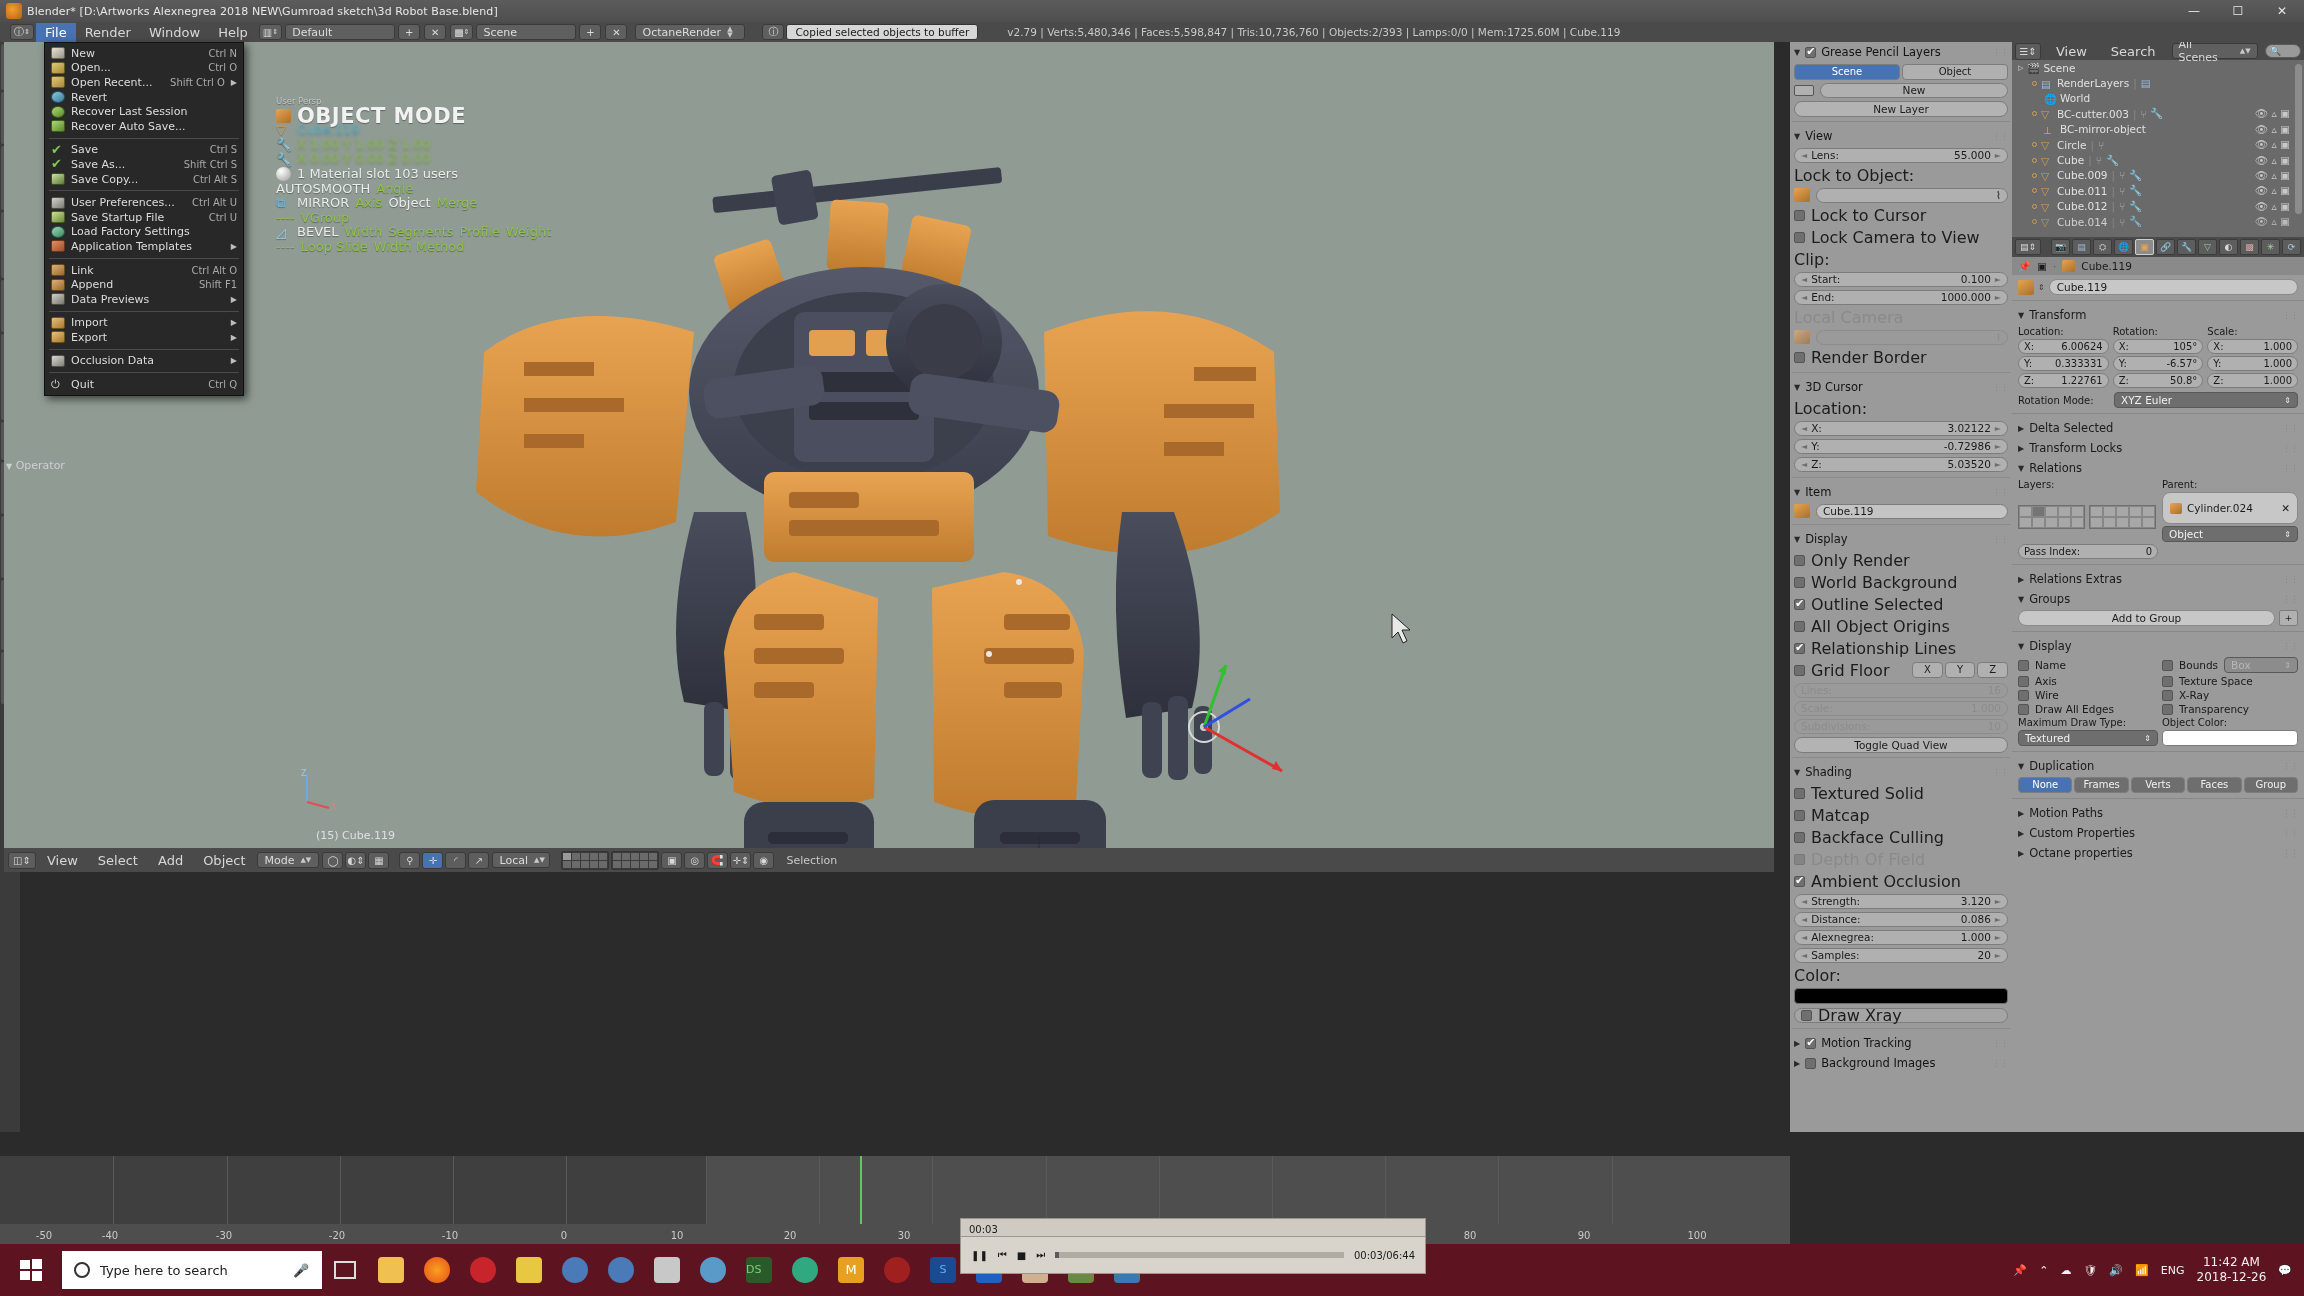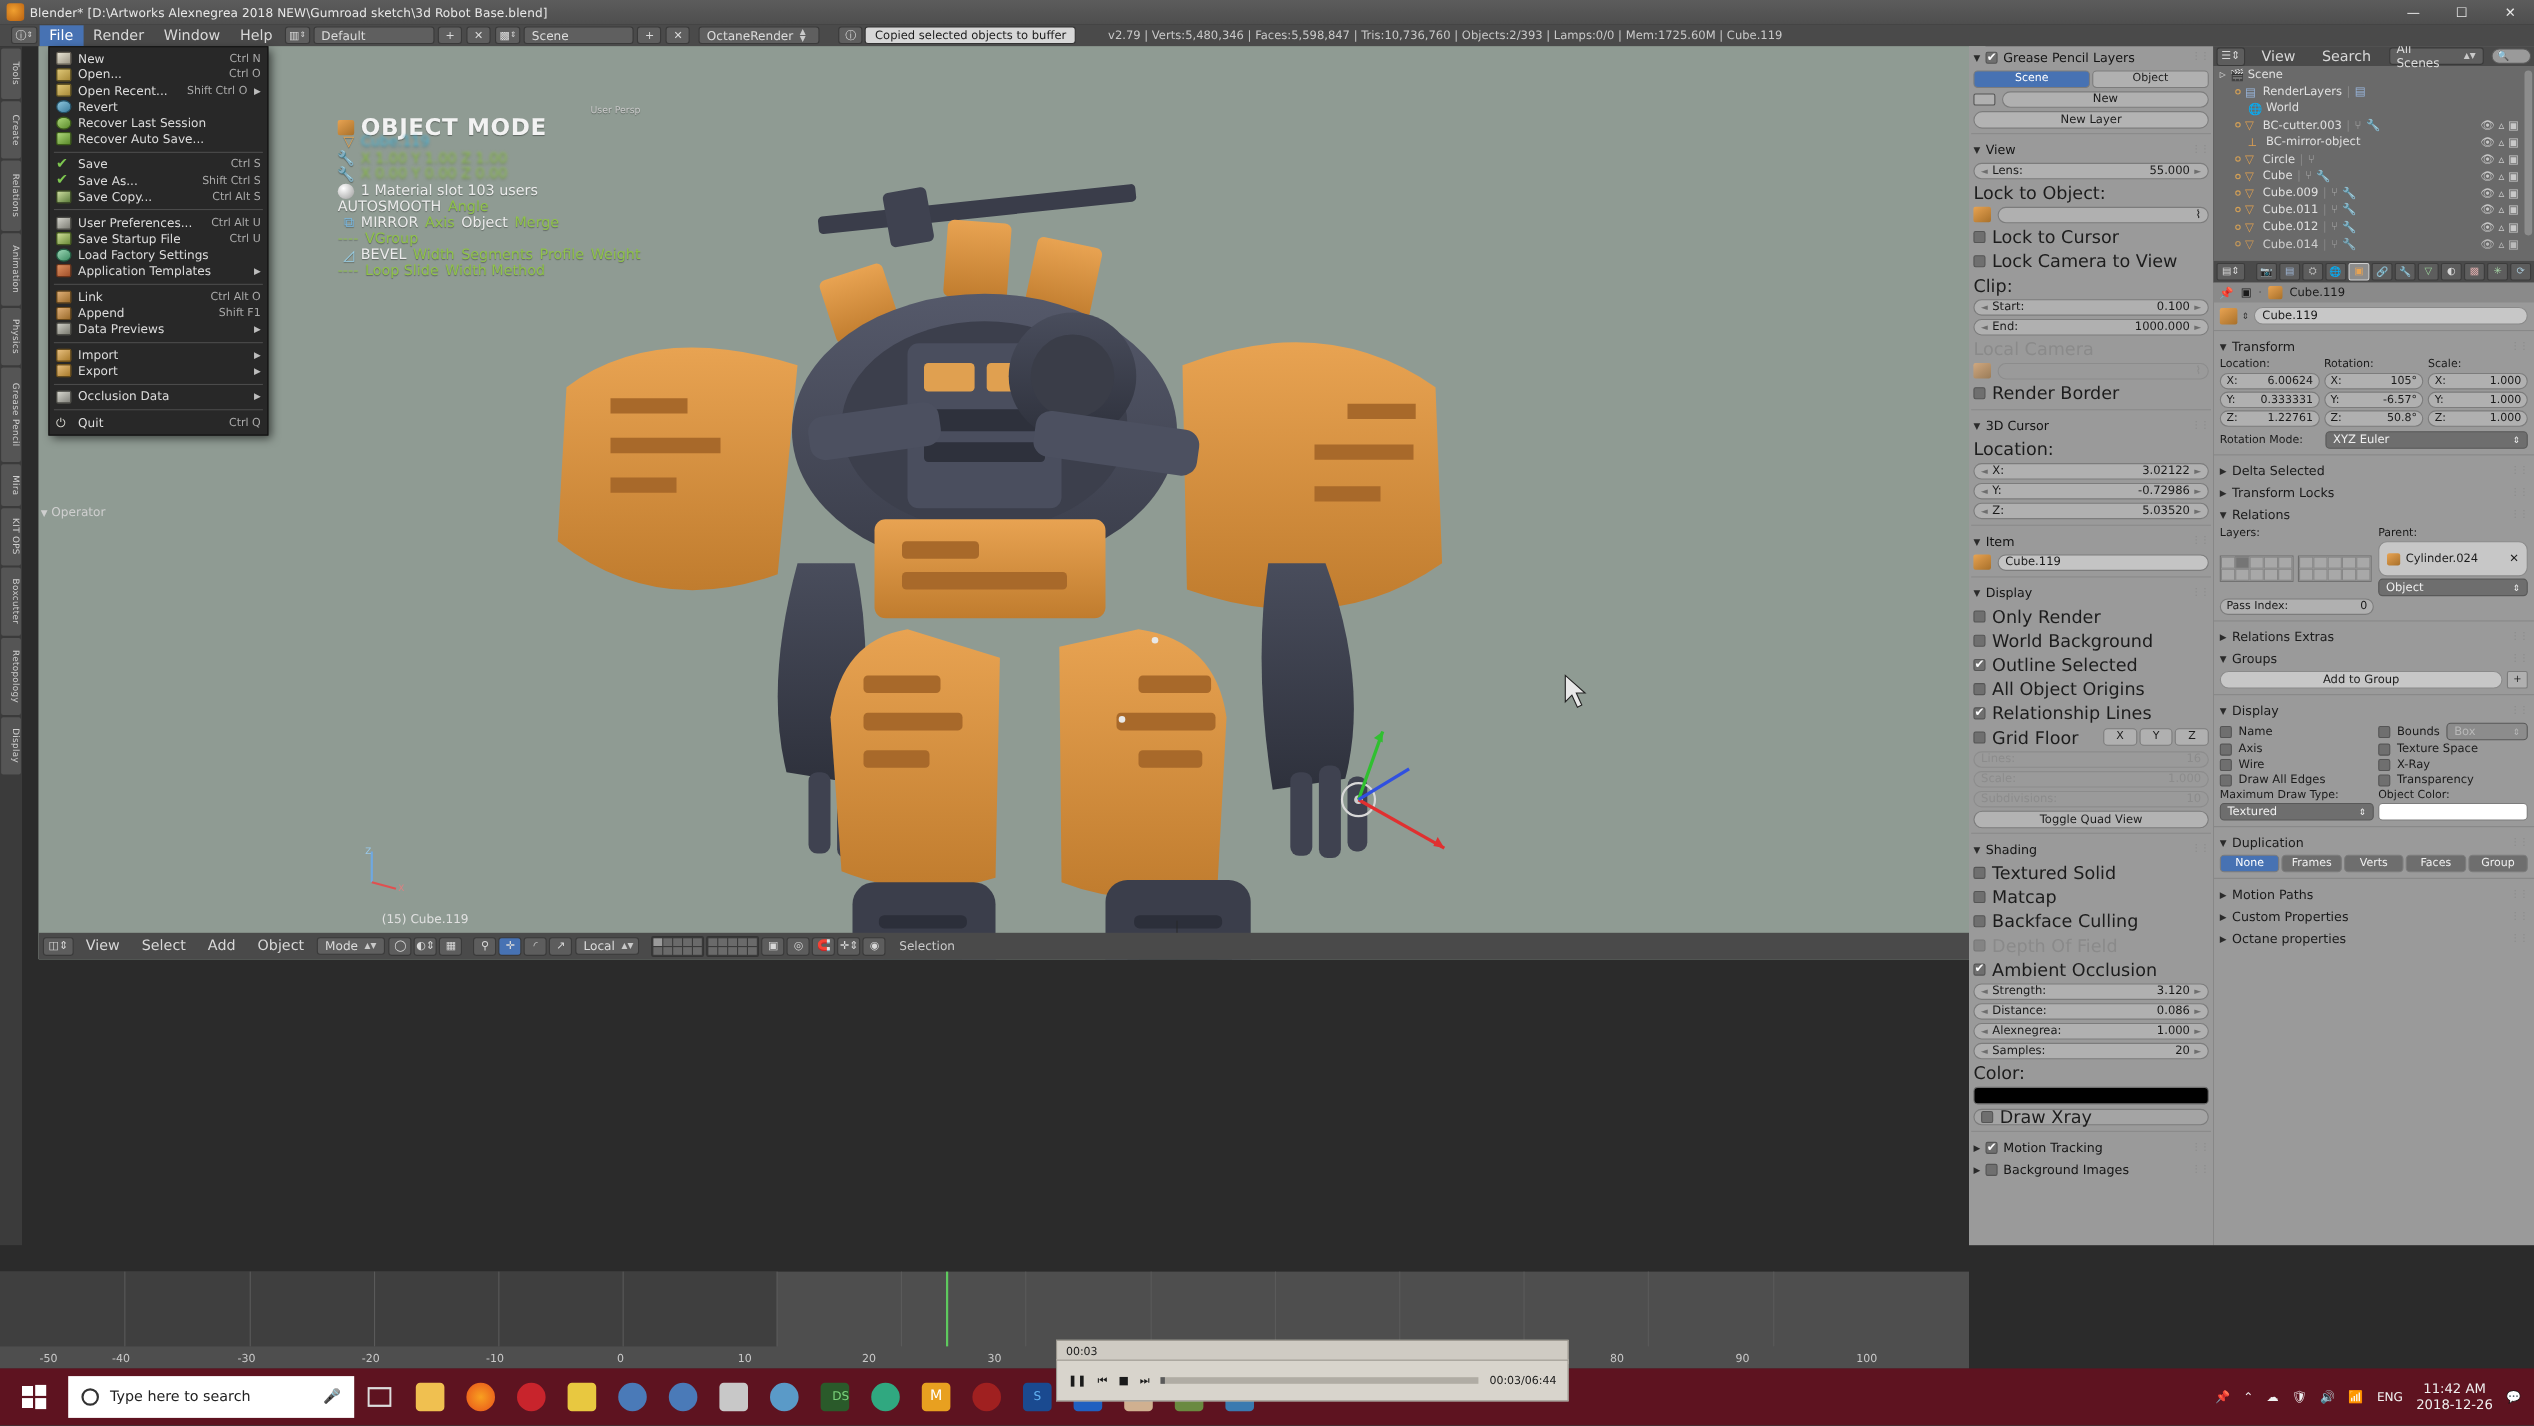--- a/index.html
+++ b/index.html
@@ -44,22 +44,22 @@
   .fm-arrow { color:#bdbdbd; font-size:8px; margin-left:6px; }
   .fm-sep { height:1px; background:#4b4b4b; margin:4px 4px; }
 
   
   #lefttabs { position:absolute; left:0; top:42px; width:20px; height:1090px; background:#3b3b3b; }
   .vtab { width:18px; margin:2px 1px; background:#555; border-radius:2px; color:#cfcfcf;
     font-size:8px; writing-mode:vertical-rl; text-orientation:mixed; text-align:center;
     padding:5px 0; letter-spacing:0.3px;}
 
   
-  #viewport { position:absolute; left:35px; top:42px; width:1770px; height:830px;
-    background:#8f9b93; overflow:hidden;text-align:right; }
+  #viewport { position:absolute; left:4px; top:42px; width:1770px; height:830px;
+    background:#8f9b93; overflow:hidden; }
   #vp-canvas { position:absolute; inset:0; }
 
   
   #vp-overlay { position:absolute; left:272px; top:52px; font-size:13px; color:#e9e9e9;
     line-height:14.6px; text-shadow:0 1px 1px rgba(0,0,0,.35); }
   #vp-overlay .tiny { font-size:8.5px; color:#c9c9c9; }
   #vp-overlay .big { font-size:21px; font-weight:bold; letter-spacing:0.5px; color:#f2f2f2; }
   .ov-row { display:flex; align-items:center; gap:6px; white-space:nowrap; }
   .ov-ico { width:15px; height:14px; display:inline-block; flex:0 0 15px; }
   .c-cyan { color:#54b8d8; } .c-grn { color:#8fc24a; } .c-wht { color:#ececec; }
@@ -1371,21 +1371,21 @@
   <div class="tb-app">
       <div class="tb-sq" style="background:#4a7ab8;border-radius:50%"></div>
     </div>
   <div class="tb-app">
       <div class="tb-sq" style="background:#c8c8c8"></div>
     </div>
   <div class="tb-app">
       <div class="tb-sq" style="background:#5a9ac8;border-radius:50%"></div>
     </div>
   <div class="tb-app">
-      <div class="tb-sq" style="background:#2a5a2a;color:#7ad07a;font-size:11px;text-align:right;line-height:26px">DS</div>
+      <div class="tb-sq" style="background:#2a5a2a;color:#7ad07a;font-size:11px;text-align:left;line-height:26px">DS</div>
     </div>
   <div class="tb-app">
       <div class="tb-sq" style="background:#30a880;border-radius:50%"></div>
     </div>
   <div class="tb-app">
       <div class="tb-sq" style="background:#e8a020;color:#fff;font-size:13px;text-align:center;line-height:26px">M</div>
     </div>
   <div class="tb-app">
       <div class="tb-sq" style="background:#a02020;border-radius:50%"></div>
     </div>

